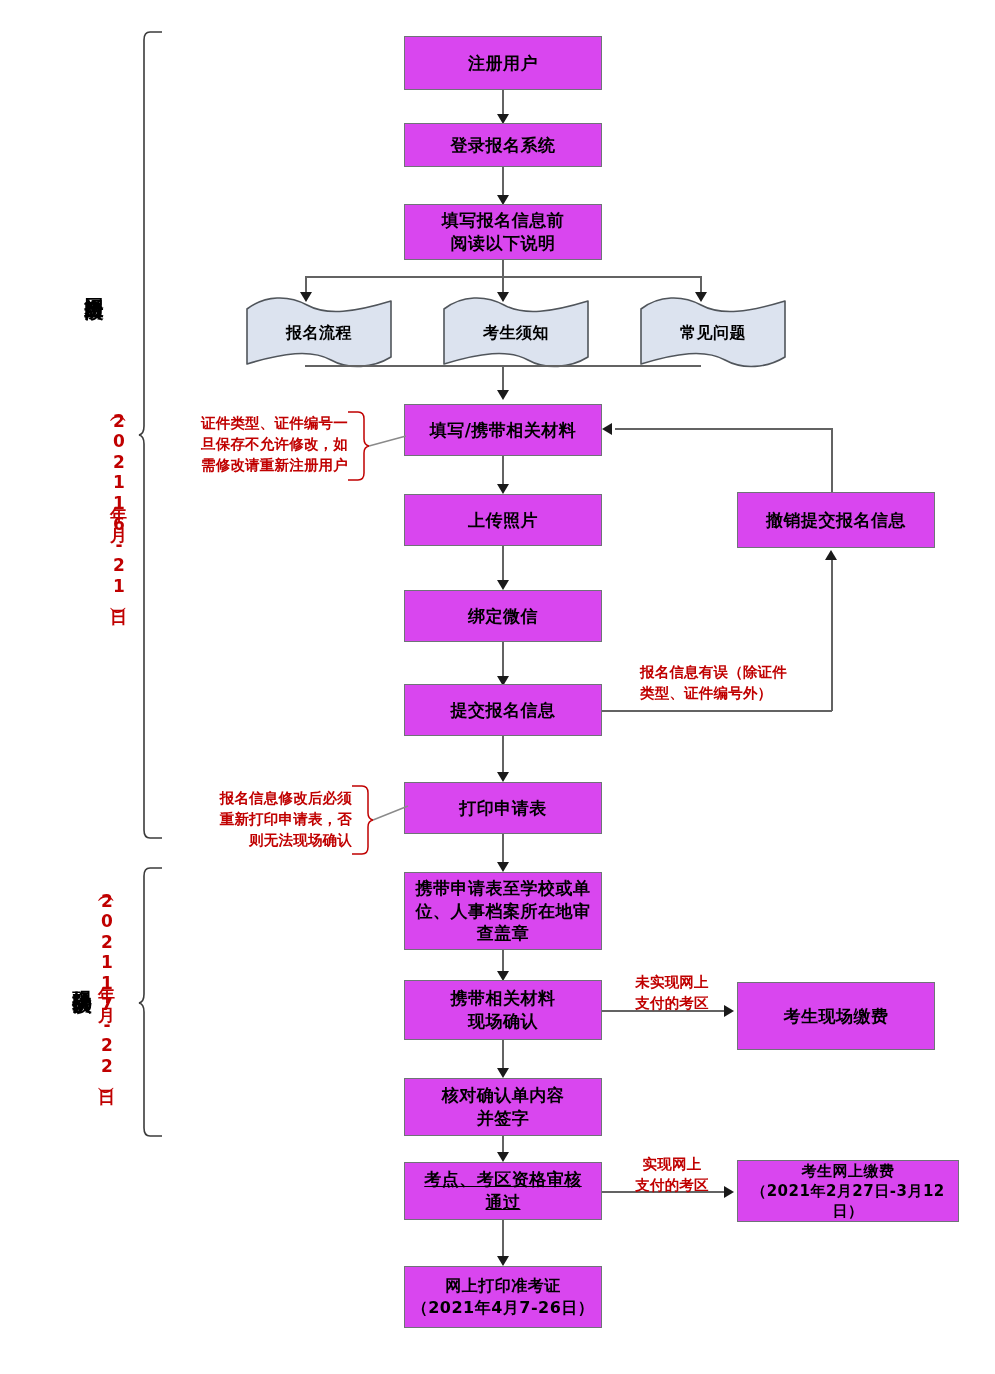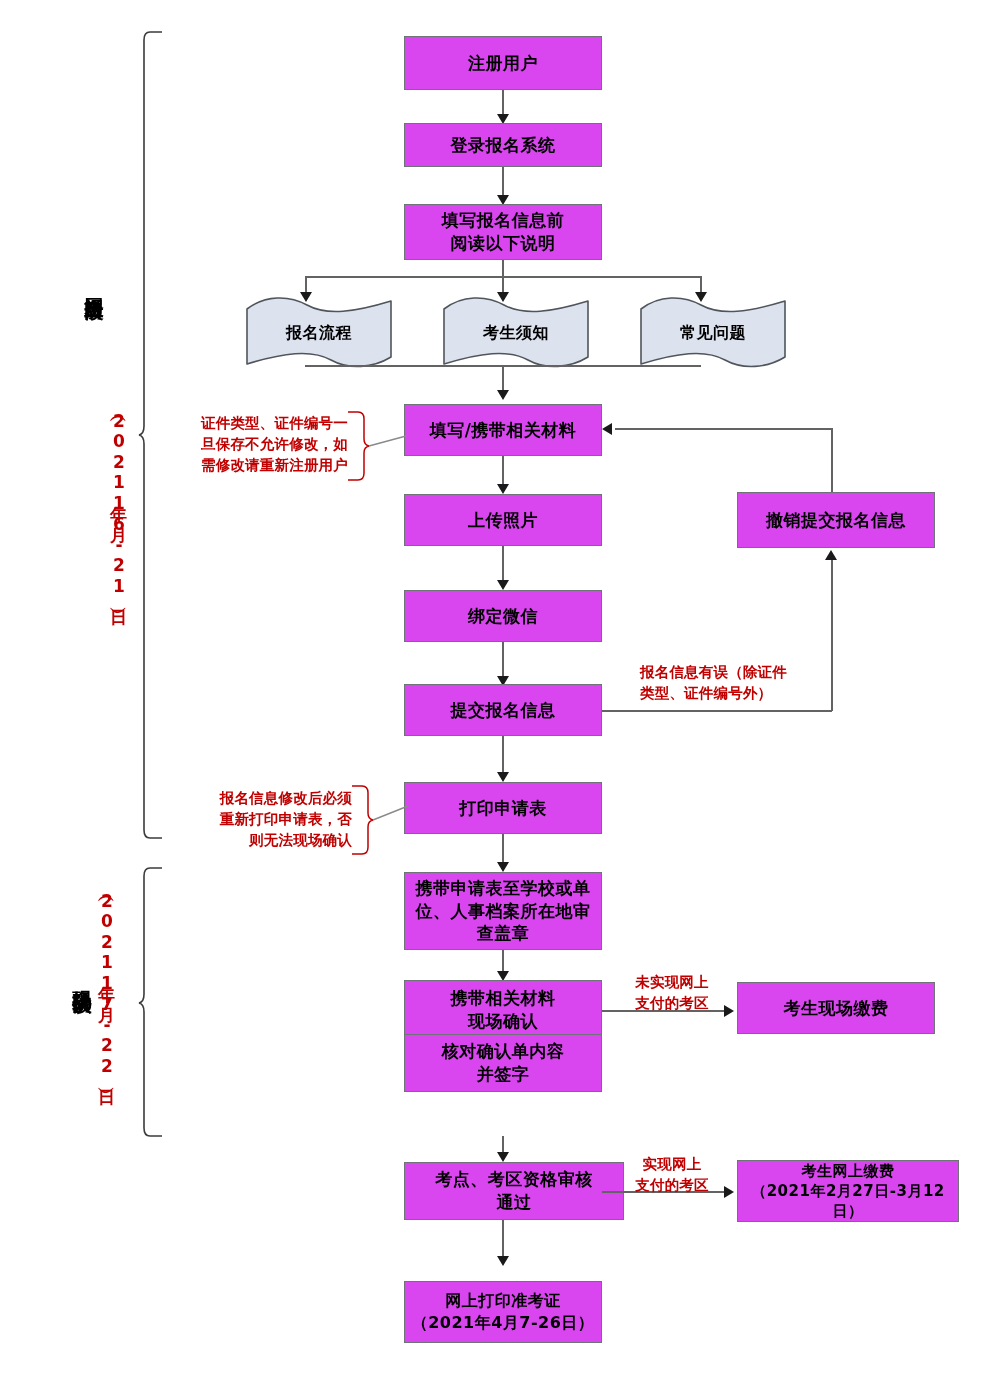--- a/index.html
+++ b/index.html
@@ -274,37 +274,37 @@
       <span>现场确认</span>
     </div>
   </div>
 
   <div class="ln lnh" style="left:602px;top:1010px;width:124px;"></div>
   <div class="arrow arrow-right" style="left:724px;top:1005px;"></div>
   <div class="note note-c" style="left:620px;top:972px;width:104px;">
     <div>未实现网上</div>
     <div>支付的考区</div>
   </div>
-  <div class="box" style="left:737px;top:982px;width:198px;height:52px;">
+  <div class="box" style="left:737px;top:982px;width:198px;height:68px;">
     <span>考生现场缴费</span>
   </div>
 
   <div class="ln lnv" style="left:502px;top:1040px;height:32px;"></div>
   <div class="arrow arrow-down" style="left:497px;top:1068px;"></div>
 
-  <div class="box" style="left:404px;top:1034px;width:198px;height:58px;justify-content:center;">
+  <div class="box" style="left:404px;top:1078px;width:198px;height:58px;justify-content:center;">
     <div>
       <span>核对确认单内容</span>
       <span>并签字</span>
     </div>
   </div>
   <div class="ln lnv" style="left:502px;top:1136px;height:22px;"></div>
   <div class="arrow arrow-down" style="left:497px;top:1152px;"></div>
 
-  <div class="box" style="left:404px;top:1162px;width:220px;height:58px;">
+  <div class="box" style="left:404px;top:1162px;width:198px;height:58px;text-decoration:underline;">
     <div>
       <span>考点、考区资格审核</span>
       <span>通过</span>
     </div>
   </div>
 
   <div class="ln lnh" style="left:602px;top:1191px;width:124px;"></div>
   <div class="arrow arrow-right" style="left:724px;top:1186px;"></div>
   <div class="note note-c" style="left:622px;top:1154px;width:100px;">
     <div>实现网上</div>
@@ -313,21 +313,21 @@
   <div class="box" style="left:737px;top:1160px;width:222px;height:62px;font-size:15px;">
     <div>
       <span>考生网上缴费</span>
       <span>（2021年2月27日-3月12日）</span>
     </div>
   </div>
 
   <div class="ln lnv" style="left:502px;top:1220px;height:42px;"></div>
   <div class="arrow arrow-down" style="left:497px;top:1256px;"></div>
 
-  <div class="box" style="left:404px;top:1266px;width:198px;height:62px;font-size:16px;margin-top:15px;">
+  <div class="box" style="left:404px;top:1266px;width:198px;height:62px;font-size:16px;">
     <div>
       <span>网上打印准考证</span>
       <span>（2021年4月7-26日）</span>
     </div>
   </div>
 
   <div class="note note-r" style="left:176px;top:413px;width:172px;">
     <div>证件类型、证件编号一</div>
     <div>旦保存不允许修改，如</div>
     <div>需修改请重新注册用户</div>

